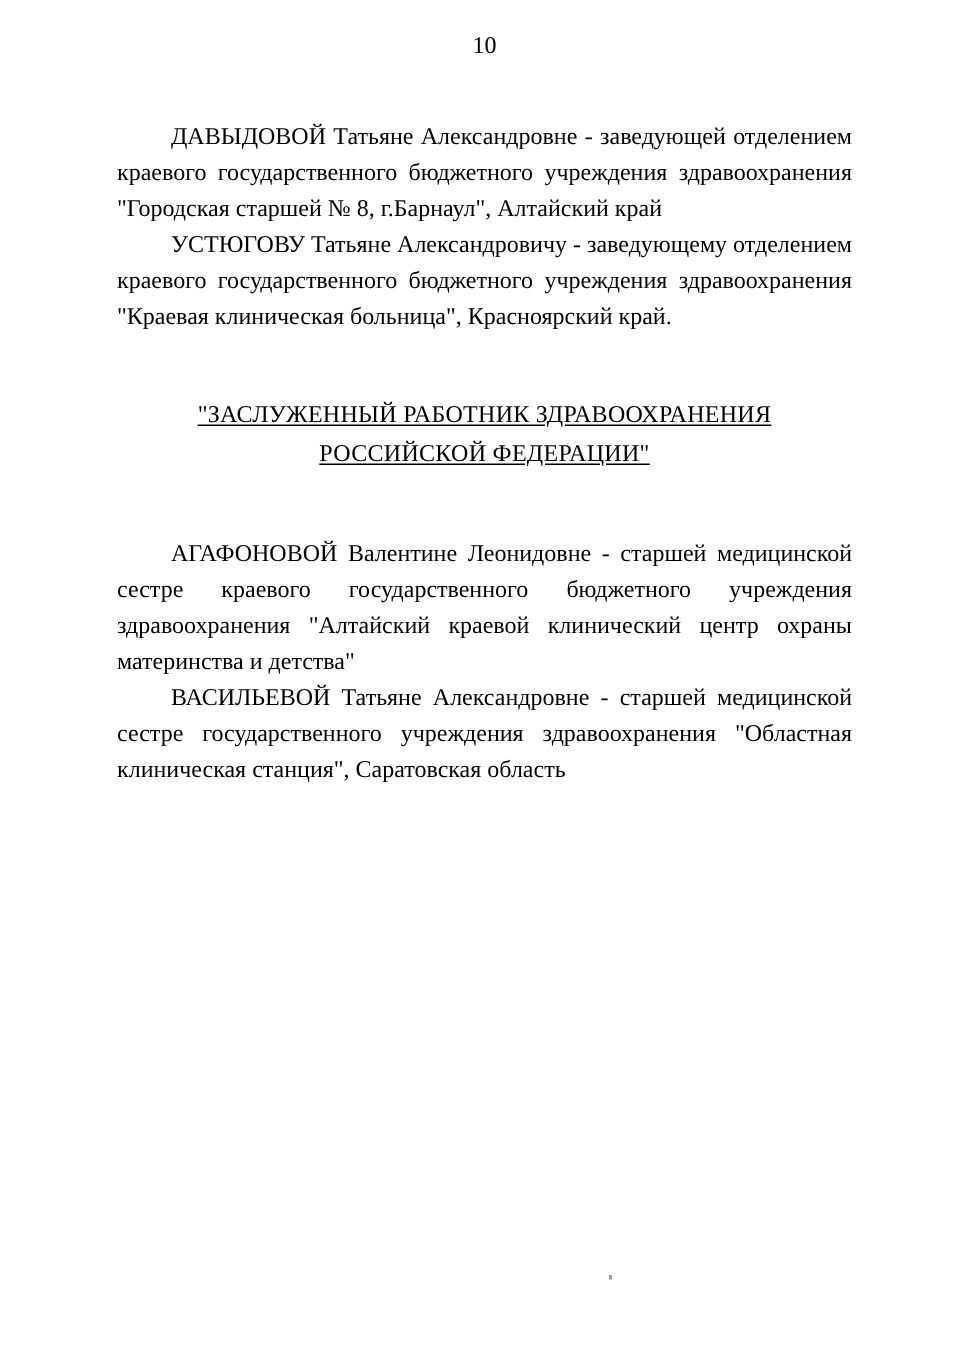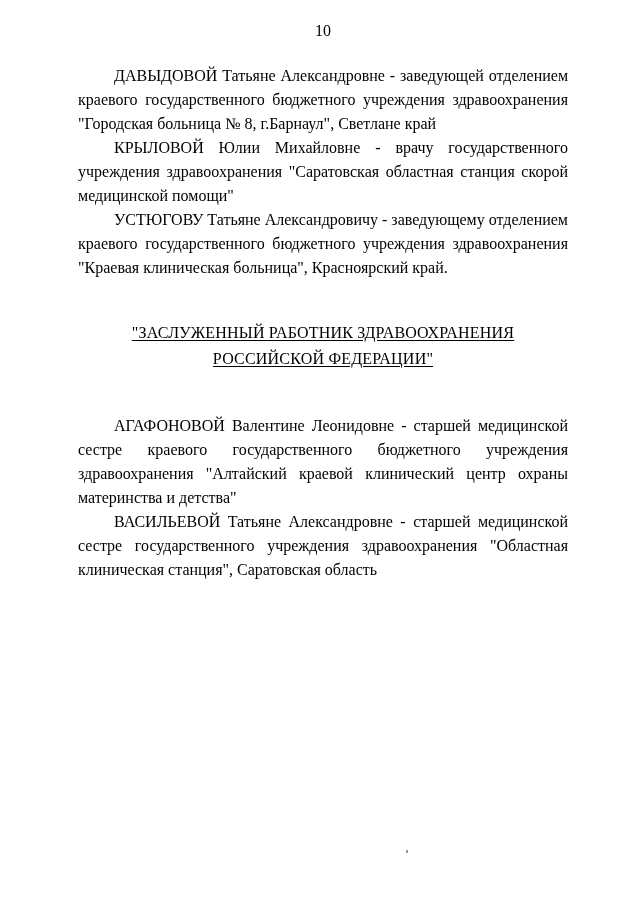--- a/index.html
+++ b/index.html
@@ -14,21 +14,21 @@
     background: #ffffff;
     color: #000000;
     font-family: "Liberation Serif", serif;
     box-sizing: border-box;
     padding: 22px 72px 20px 78px;
     overflow: hidden;
   }
   .page-number {
     text-align: center;
     font-size: 16px;
-    margin-bottom: 24px;
+    margin-bottom: 40px;
   }
   .body-text {
     font-size: 16px;
     line-height: 24px;
   }
   p.entry {
     margin: 0;
     text-align: justify;
     text-indent: 36px;
   }
@@ -56,23 +56,22 @@
 </head>
 <body>
 
 <div class="page">
 
   <div class="page-number">10</div>
 
   <div class="body-text">
 
 
-    <p class="entry">ДАВЫДОВОЙ Татьяне Александровне - заведующей отделением краевого государственного бюджетного учреждения здравоохранения "Городская больница № 8, г.Барнаул", Светлане край</p>
+    <p class="entry">ДАВЫДОВОЙ Татьяне Александровне - заведующей отделением краевого государственного бюджетного учреждения здравоохранения "Городская старшей № 8, г.Барнаул", Алтайский край</p>
 
-    <p class="entry">КРЫЛОВОЙ Юлии Михайловне - врачу государственного учреждения здравоохранения "Саратовская областная станция скорой медицинской помощи"</p>
 
     <p class="entry">УСТЮГОВУ Татьяне Александровичу - заведующему отделением краевого государственного бюджетного учреждения здравоохранения "Краевая клиническая больница", Красноярский край.</p>
 
     <h2 class="section-heading">
       <span class="u">"ЗАСЛУЖЕННЫЙ РАБОТНИК ЗДРАВООХРАНЕНИЯ</span><br>
       <span class="u">РОССИЙСКОЙ ФЕДЕРАЦИИ"</span>
     </h2>
 
     <p class="entry">АГАФОНОВОЙ Валентине Леонидовне - старшей медицинской сестре краевого государственного бюджетного учреждения здравоохранения "Алтайский краевой клинический центр охраны материнства и детства"</p>
 

